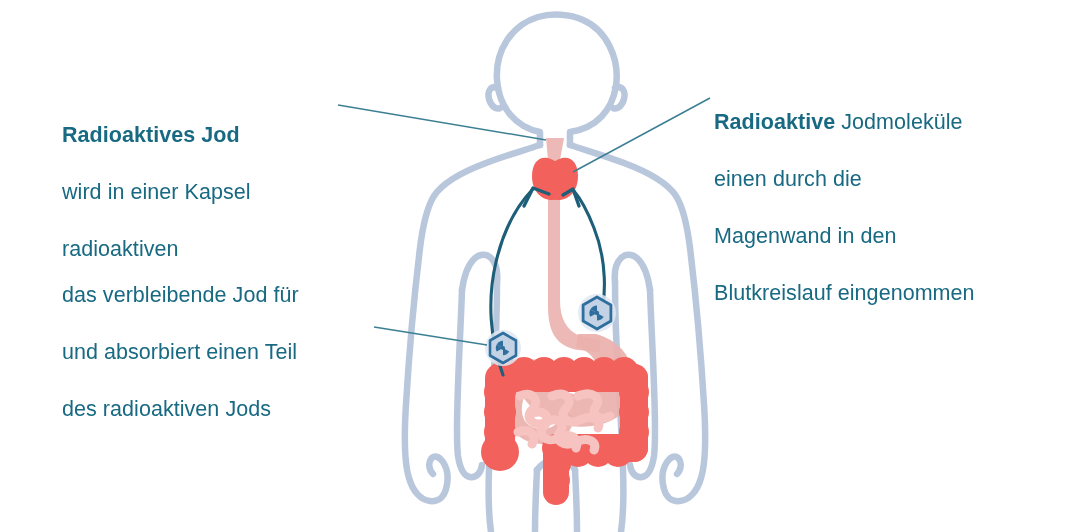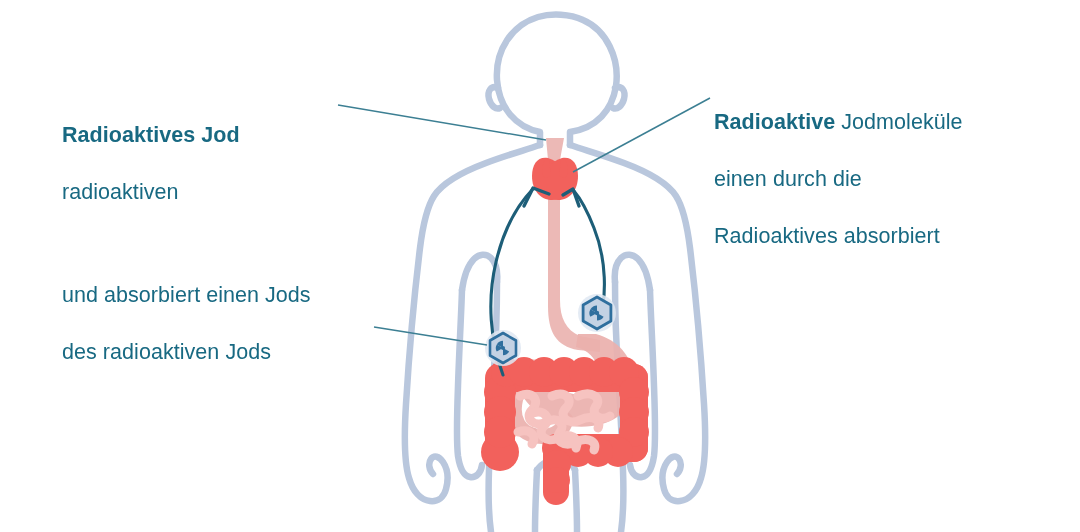--- a/index.html
+++ b/index.html
@@ -301,27 +301,30 @@
     <g stroke="#3c7f93" stroke-width="1.5" fill="none">
       <line x1="338" y1="105" x2="546" y2="140"></line>
       <line x1="710" y1="98" x2="573" y2="172"></line>
       <line x1="374" y1="327" x2="487" y2="345"></line>
     </g>
 
   </svg>
 
   <div class="callout" id="callout-capsule">
     <span class="cl-line lead">Radioaktives Jod</span>
+    <span class="cl-line">wird in einer Kapsel</span>
     <span class="cl-line">radioaktiven</span>
   </div>
 
   <div class="callout" id="callout-thyroid">
-    <span class="cl-line">und absorbiert einen Jods</span>
+    <span class="cl-line">das verbleibende Jod für</span>
+    <span class="cl-line">und absorbiert einen Teil</span>
     <span class="cl-line">des radioaktiven Jods</span>
   </div>
 
   <div class="callout" id="callout-absorb">
     <span class="cl-line"><span class="lead">Radioaktive</span><span> Jodmoleküle</span></span>
     <span class="cl-line">einen durch die</span>
-    <span class="cl-line">Radioaktives absorbiert</span>
+    <span class="cl-line">Magenwand in den</span>
+    <span class="cl-line">Blutkreislauf eingenommen</span>
   </div>
 
 </div>
 
 </body></html>

